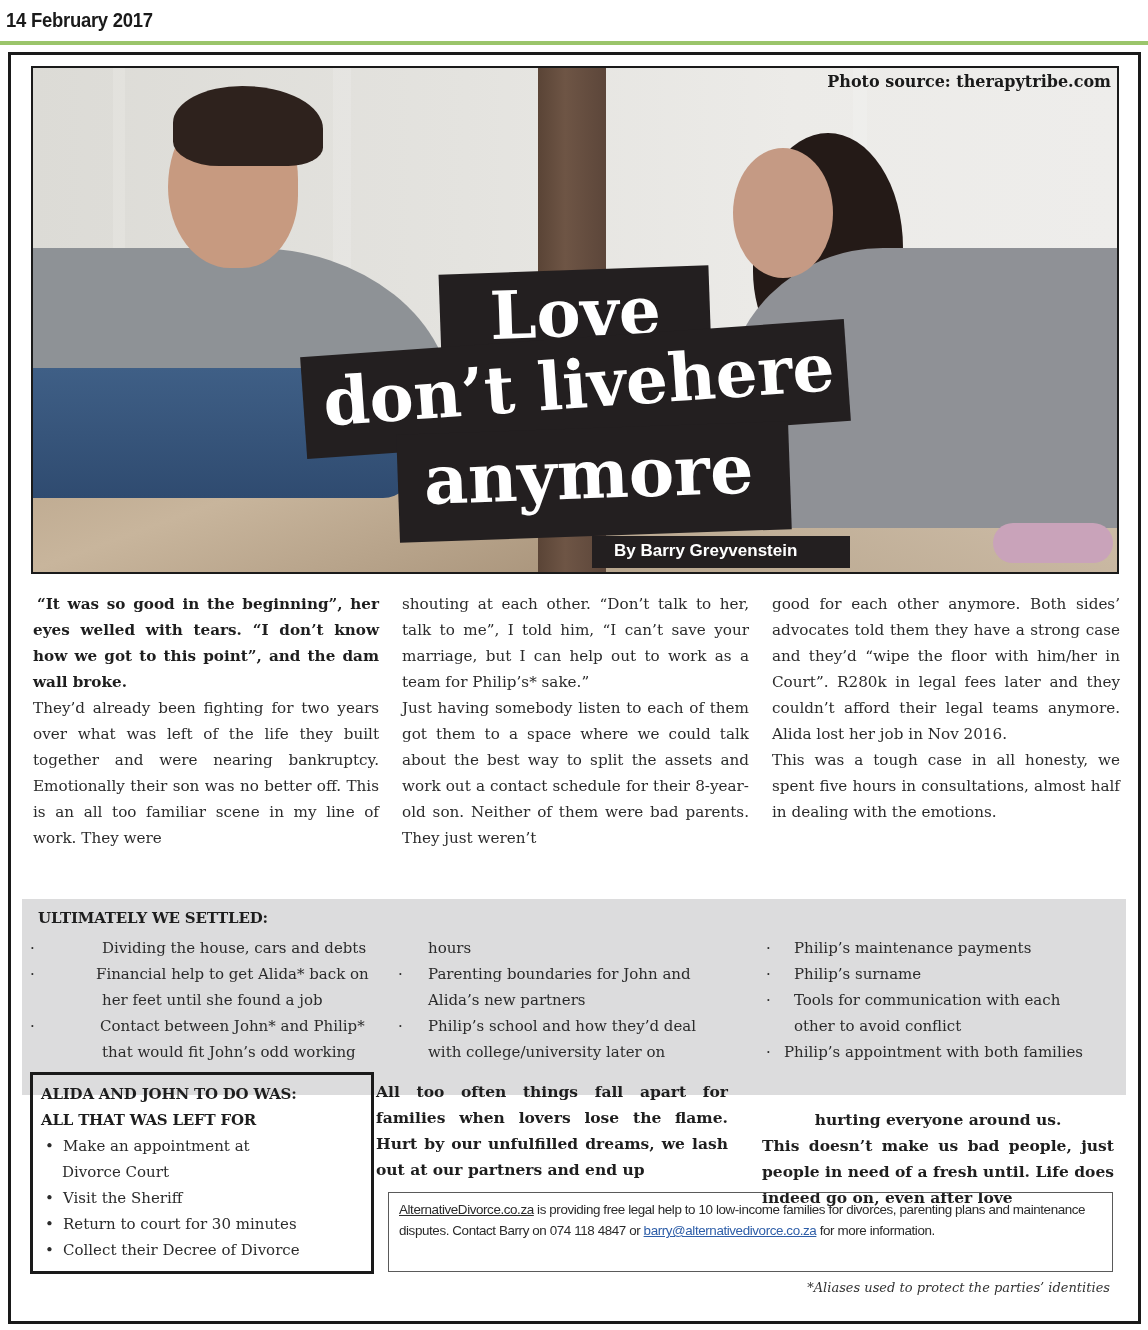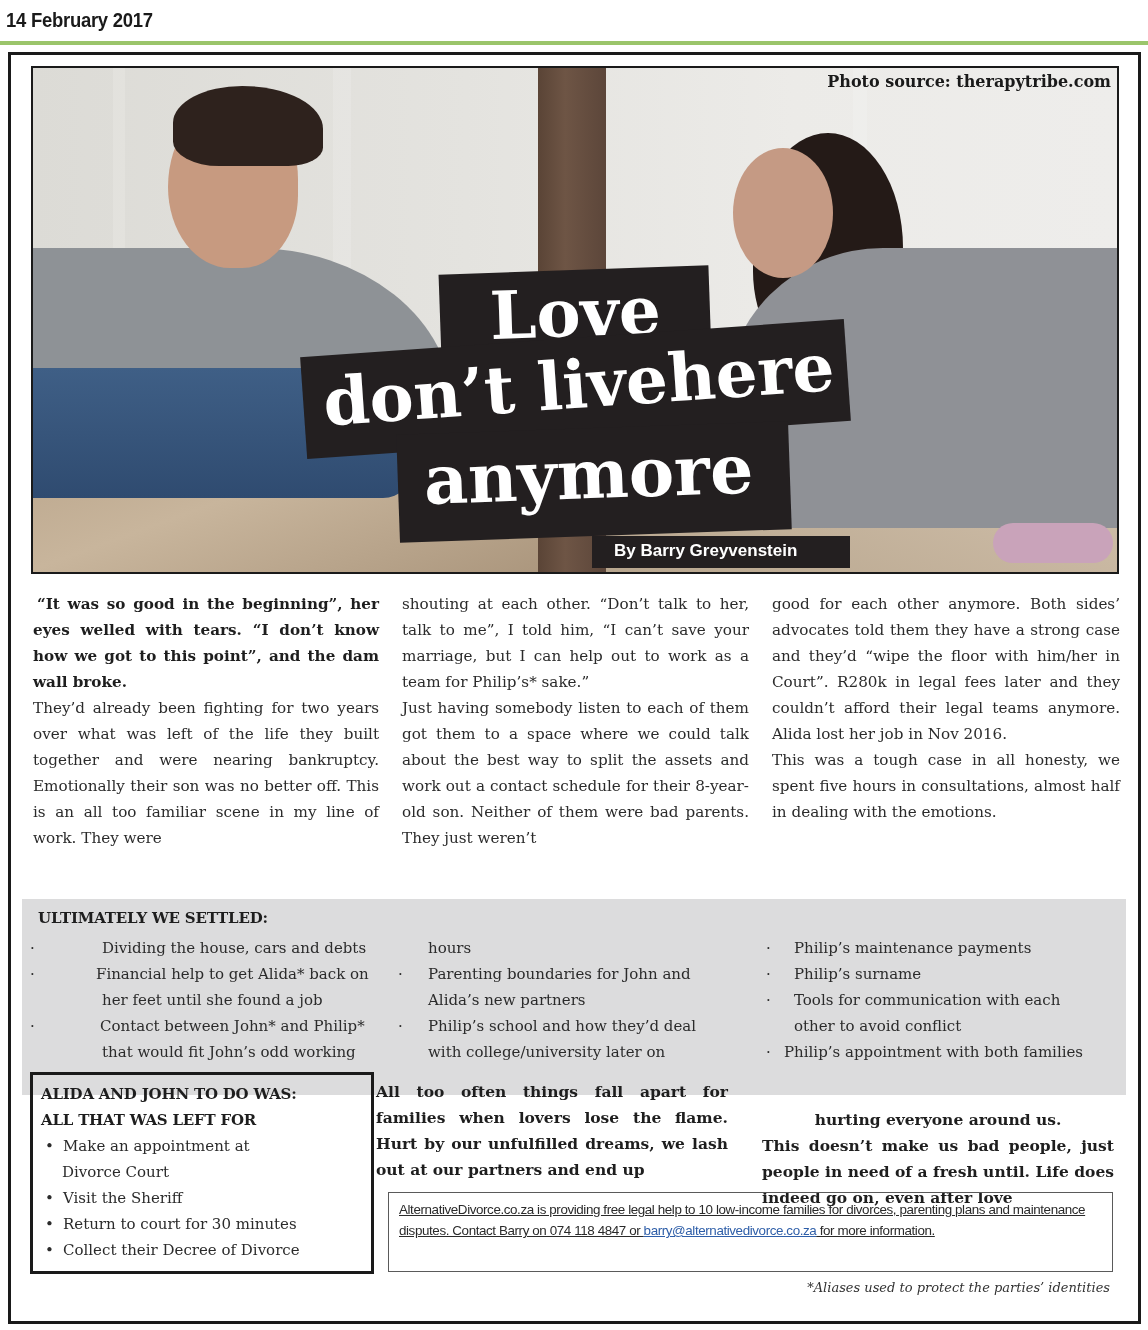--- a/index.html
+++ b/index.html
@@ -135,21 +135,20 @@
   
   .closing { position: absolute; font-weight: bold; font-size: 15.5px; line-height: 26px; color: #1e1e1e; text-align: justify; }
   .closing-1 { left: 376px; top: 1079px; width: 352px; }
   .closing-2 { left: 762px; top: 1079px; width: 352px; }
 
   .promo {
     position: absolute; left: 388px; top: 1192px; width: 725px; height: 80px;
     border: 1.5px solid #5a5a5a; padding: 6px 0 0 10px;
     font-family: "Liberation Sans", sans-serif; font-size: 13.4px; line-height: 21px; color: #2a2a2a;
     letter-spacing: -0.4px;
-    text-decoration: underline;
   }
   .promo .link1 { text-decoration: underline; color: #2a2a2a; }
   .promo .link2 { text-decoration: underline; color: #2e5ea8; }
 
   .footnote {
     position: absolute; right: 38px; top: 1280px;
     font-style: italic; font-size: 13px; color: #333333;
   }
 </style>
 </head>

